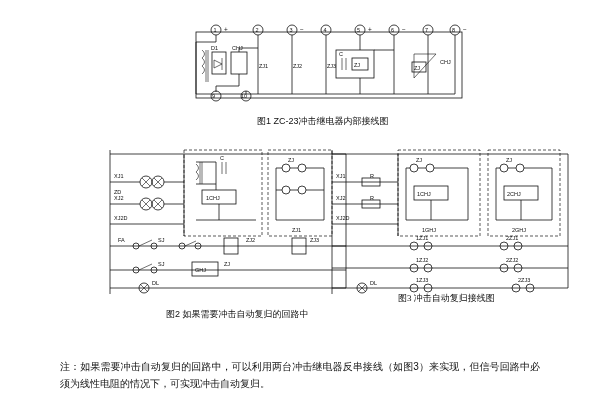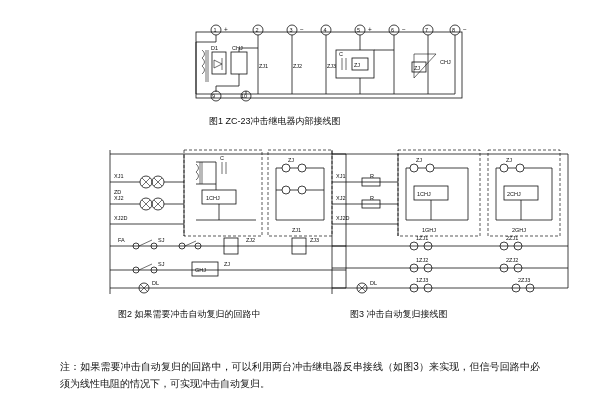--- a/index.html
+++ b/index.html
@@ -1,19 +1,19 @@
 <!DOCTYPE html>
 <html><head>
 <meta charset="utf-8">
 <style>
   html,body{margin:0;padding:0;background:#ffffff;}
   body{width:600px;height:400px;overflow:hidden;font-family:"Liberation Sans",sans-serif;color:#111;}
   .page{position:relative;width:600px;height:400px;background:#fff;}
   svg{display:block;}
-  .cap{position:absolute;font-size:9px;color:#111;white-space:nowrap;}
+  .cap{position:absolute;font-size:9px;color:#111;white-space:nowrap;margin-left:48px;}
   .note{position:absolute;left:60px;top:358px;width:480px;font-size:10px;line-height:1.7;color:#111;text-align:justify;}
   .lbl{font-size:5.5px;fill:#111;font-family:"Liberation Sans",sans-serif;}
   .lbl7{font-size:6.5px;fill:#111;font-family:"Liberation Sans",sans-serif;}
   .wire{stroke:#111;stroke-width:0.8;fill:none;}
   .thin{stroke:#111;stroke-width:0.6;fill:none;}
   .dash{stroke:#111;stroke-width:0.7;fill:none;stroke-dasharray:3 2;}
   .nofill{fill:none;stroke:#111;stroke-width:0.8;}
 </style>
 </head>
 <body>
@@ -294,16 +294,16 @@
       <text x="52" y="143" class="lbl">DL</text>
       <circle cx="96" cy="146" r="4" class="nofill"></circle>
         <circle cx="110" cy="146" r="4" class="nofill"></circle>
       <text x="98" y="140" class="lbl">1ZJ3</text>
       <circle cx="198" cy="146" r="4" class="nofill"></circle>
         <circle cx="212" cy="146" r="4" class="nofill"></circle>
       <text x="200" y="140" class="lbl">2ZJ3</text>
     </g>
     <path class="wire" d="M250 12 V146"></path>
   </svg>
-  <div class="cap" style="left:350px;top:308px;">图3   冲击自动复归接线图</div>
+  <div class="cap" style="left:350px;top:292px;font-family:Liberation Serif, serif;">图3   冲击自动复归接线图</div>
 
   <div class="note">注：如果需要冲击自动复归的回路中，可以利用两台冲击继电器反串接线（如图3）来实现，但信号回路中必须为线性电阻的情况下，可实现冲击自动复归。</div>
 </div>
 
 </body></html>

